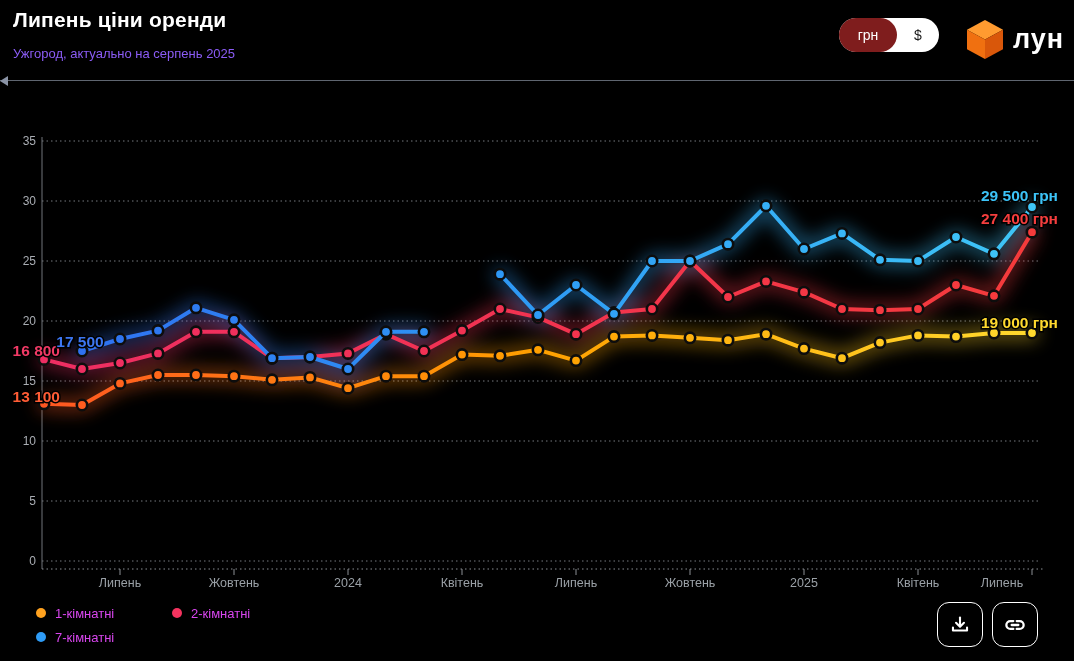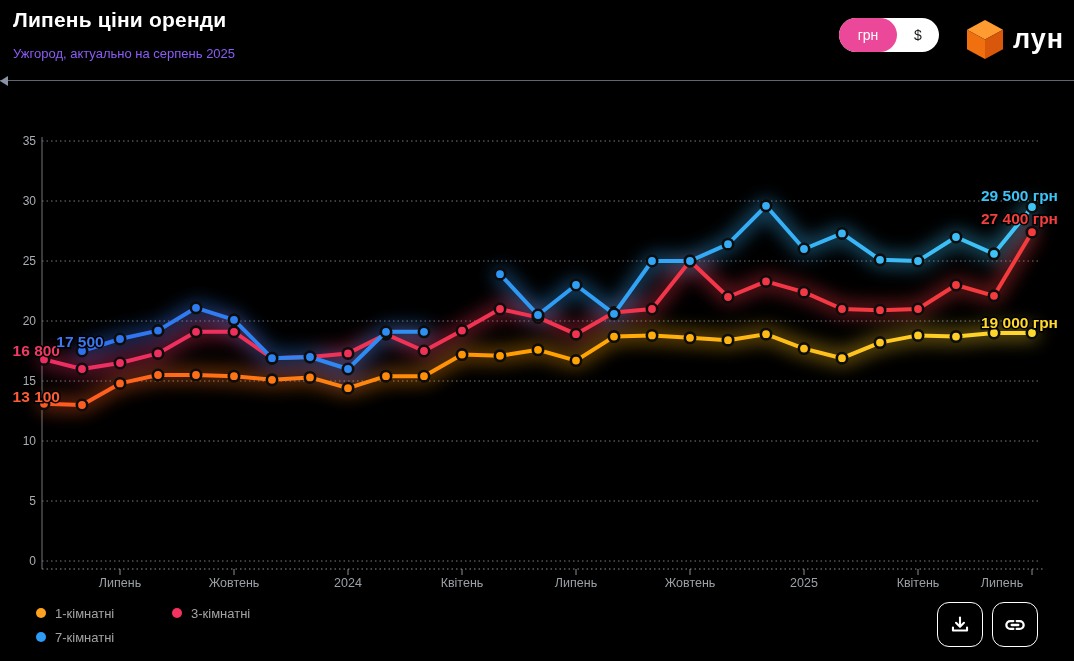--- a/index.html
+++ b/index.html
@@ -3,35 +3,35 @@
 <meta charset="utf-8">
 <style>
   html,body{margin:0;padding:0;background:#000;}
   #app{position:relative;width:1074px;height:661px;background:#000;overflow:hidden;
        font-family:"Liberation Sans", sans-serif;color:#fff;}
   
   #title{position:absolute;left:13px;top:8px;font-size:21px;font-weight:bold;letter-spacing:.2px;}
   #subtitle{position:absolute;left:13px;top:46px;font-size:13px;color:#8b5cf6;}
   #currency-toggle{position:absolute;right:135px;top:18px;width:100px;height:34px;background:#fff;
        border-radius:17px;display:flex;align-items:center;padding:0;box-sizing:border-box;cursor:pointer;}
-  #opt-uah{width:58px;height:34px;background:#ec4899;border-radius:17px;color:#fff;font-size:14px;
+  #opt-uah{width:58px;height:34px;background:#7f1d1d;border-radius:17px;color:#fff;font-size:14px;
        display:flex;align-items:center;justify-content:center;}
   #opt-usd{flex:1;color:#1a1a1a;font-size:14px;display:flex;align-items:center;justify-content:center;}
   #logo{position:absolute;right:10px;top:20px;display:flex;align-items:center;gap:10px;}
   #logo-text{font-size:27px;font-weight:bold;color:#fff;letter-spacing:1px;line-height:1;}
   
   #divider{position:absolute;left:0;top:80px;width:100%;height:1px;background:#5f6670;}
   #divider-arrow{position:absolute;left:0;top:76px;width:0;height:0;
        border-top:5px solid transparent;border-bottom:5px solid transparent;border-right:8px solid #8a93a5;}
   
   #chart{position:absolute;left:0;top:81px;}
   
   #legend{position:absolute;left:36px;top:601px;display:grid;grid-template-columns:136px auto;
        grid-auto-rows:24px;align-items:center;}
-  .legend-item{display:flex;align-items:center;gap:9px;font-size:13px;color:#a3a3a3;cursor:pointer;}
+  .legend-item{display:flex;align-items:center;gap:9px;font-size:13px;color:#d946ef;cursor:pointer;}
   .legend-dot{width:10px;height:10px;border-radius:50%;flex:0 0 auto;}
   
   .tool-btn{position:absolute;top:602px;width:46px;height:45px;border:1.6px solid #fff;border-radius:12px;
        background:transparent;display:flex;align-items:center;justify-content:center;box-sizing:border-box;cursor:pointer;}
   #download-btn{left:937px;}
   #link-btn{left:992px;}
 </style>
 </head>
 <body>
 
@@ -217,21 +217,21 @@
       <text x="1058" y="247" fill="#ffd92e" font-size="15.5" font-weight="bold" text-anchor="end" paint-order="stroke" stroke="#000" stroke-width="3">19 000 грн</text>
     </svg>
 
   <div id="legend">
       <div class="legend-item">
         <span class="legend-dot" style="background: rgb(255, 162, 31);"></span>
         <span>1-кімнатні</span>
       </div>
       <div class="legend-item">
         <span class="legend-dot" style="background: rgb(244, 51, 95);"></span>
-        <span>3-кімнатні</span>
+        <span>2-кімнатні</span>
       </div>
       <div class="legend-item">
         <span class="legend-dot" style="background: rgb(46, 155, 245);"></span>
         <span>7-кімнатні</span>
       </div>
     </div>
 
   <div class="tool-btn" id="download-btn">
     <svg width="22" height="22" viewBox="0 0 20 20">
       <g fill="none" stroke="#fff" stroke-width="1.9" stroke-linecap="round" stroke-linejoin="round">

